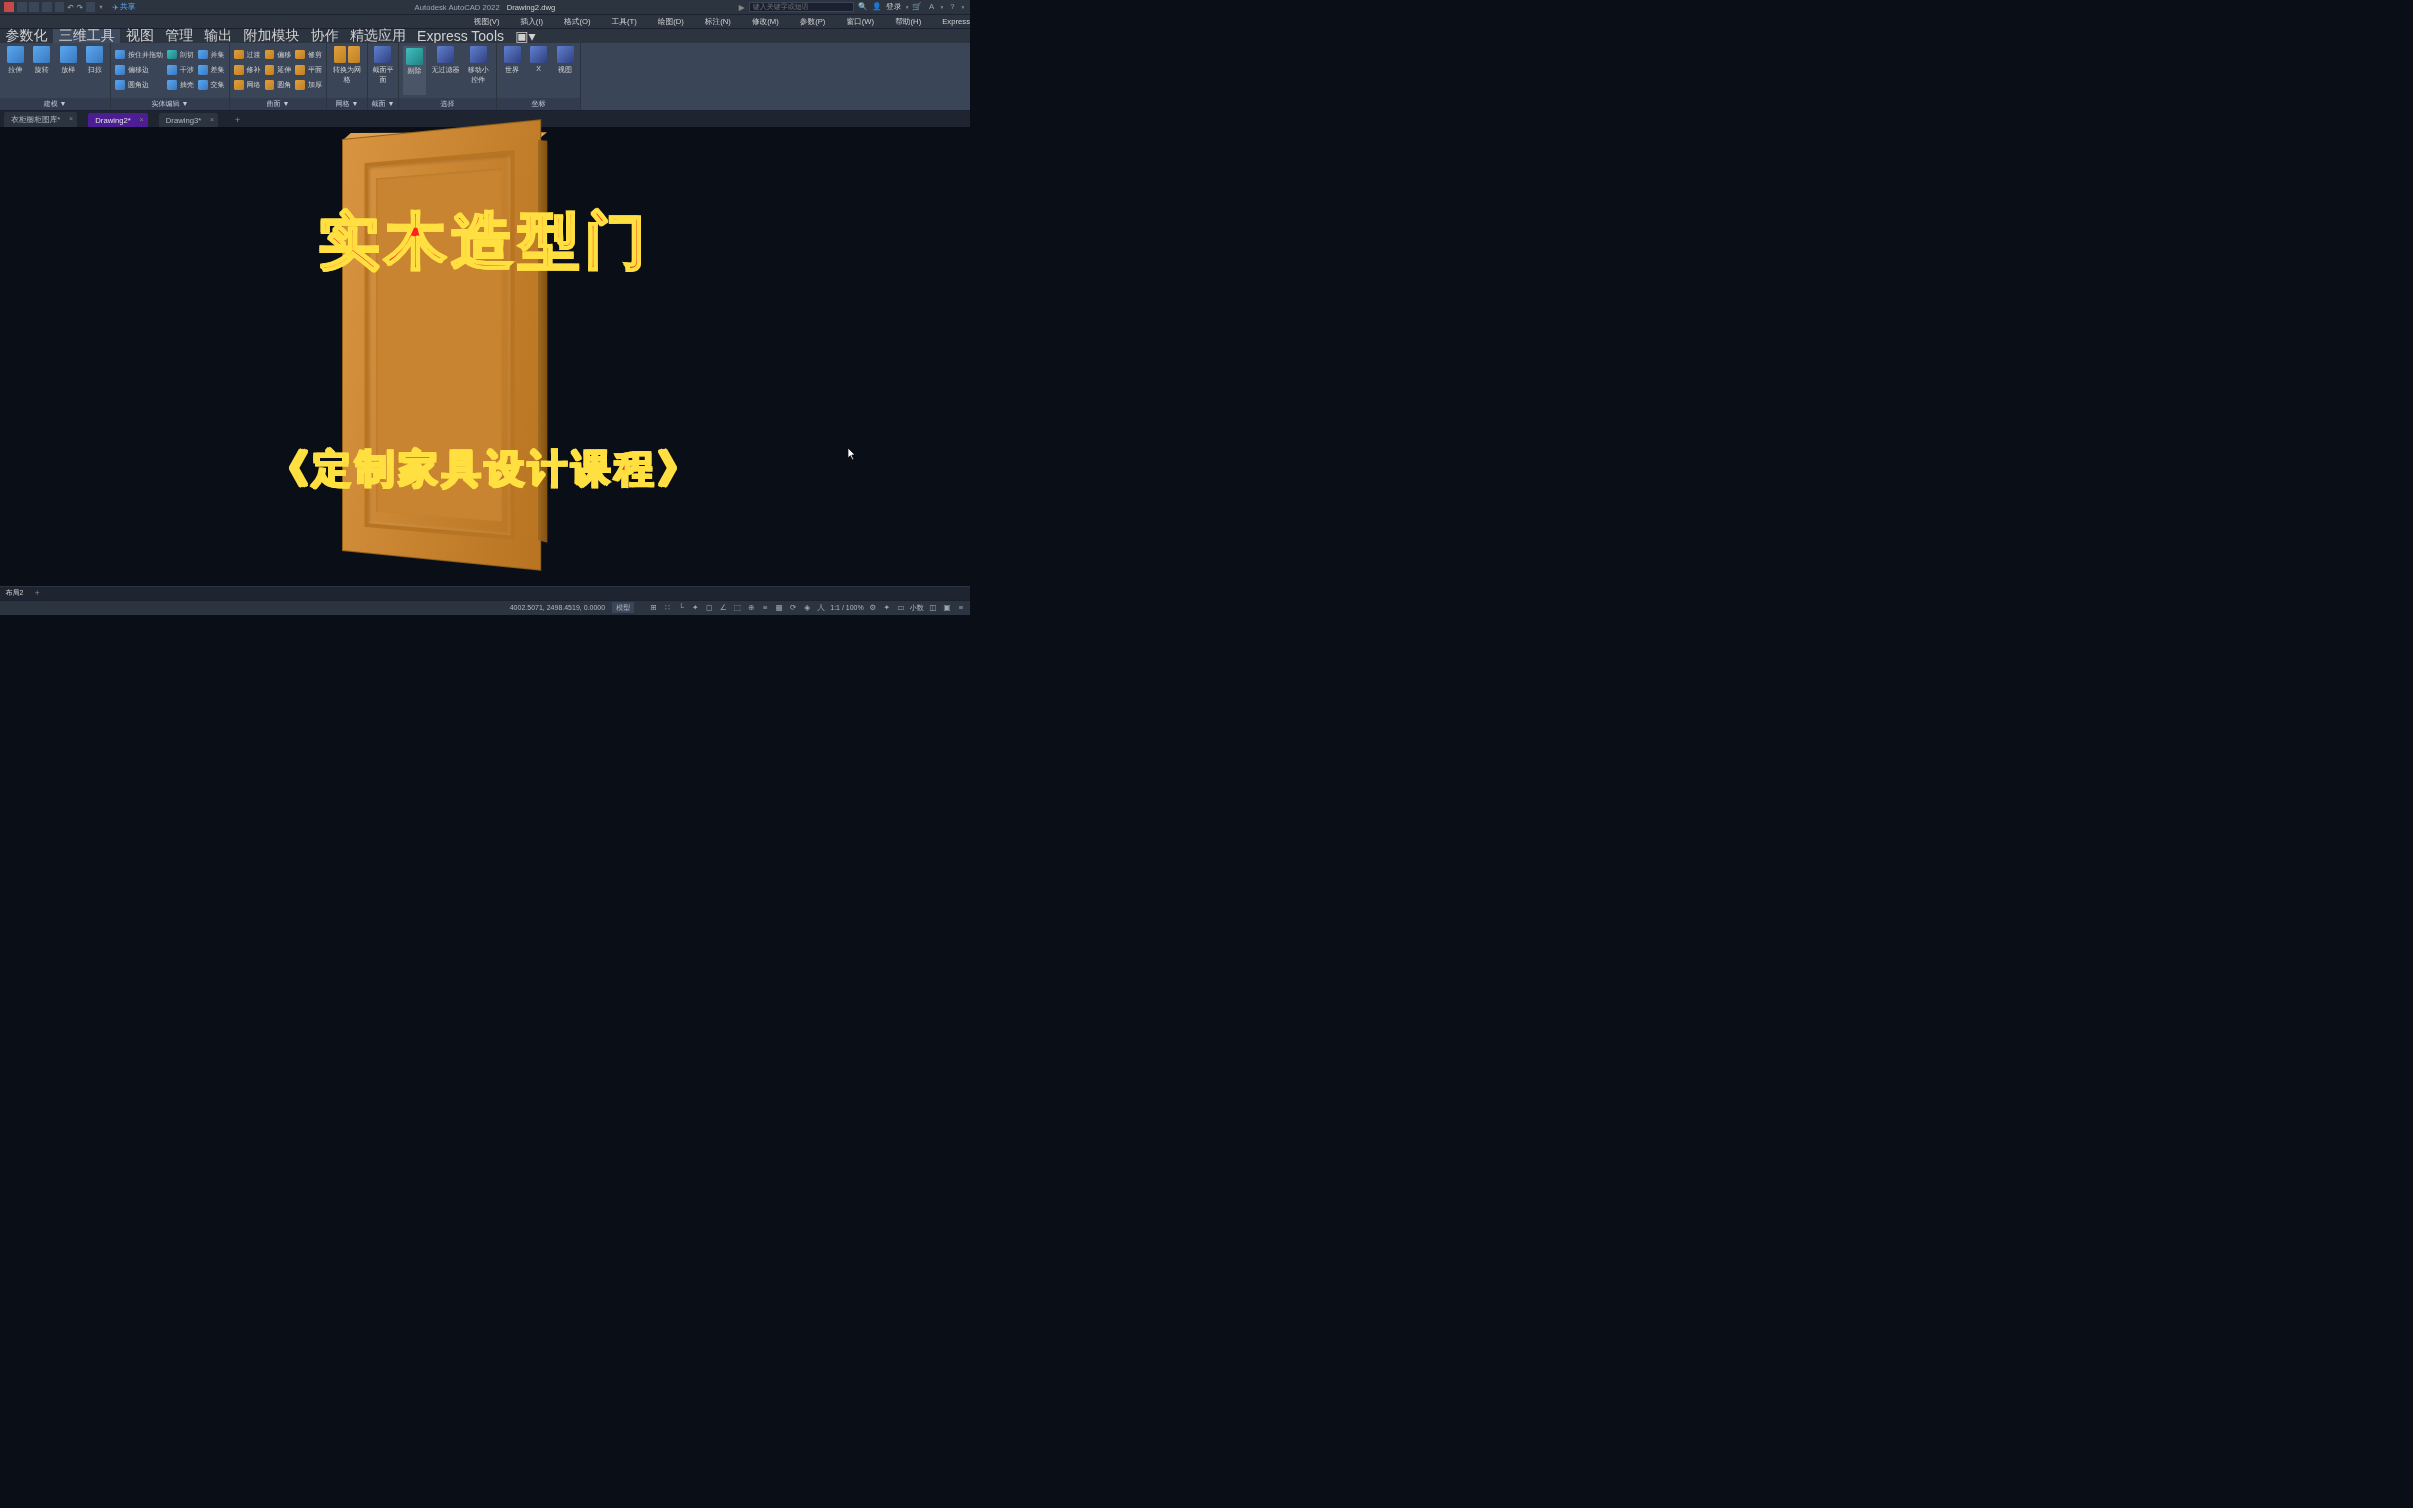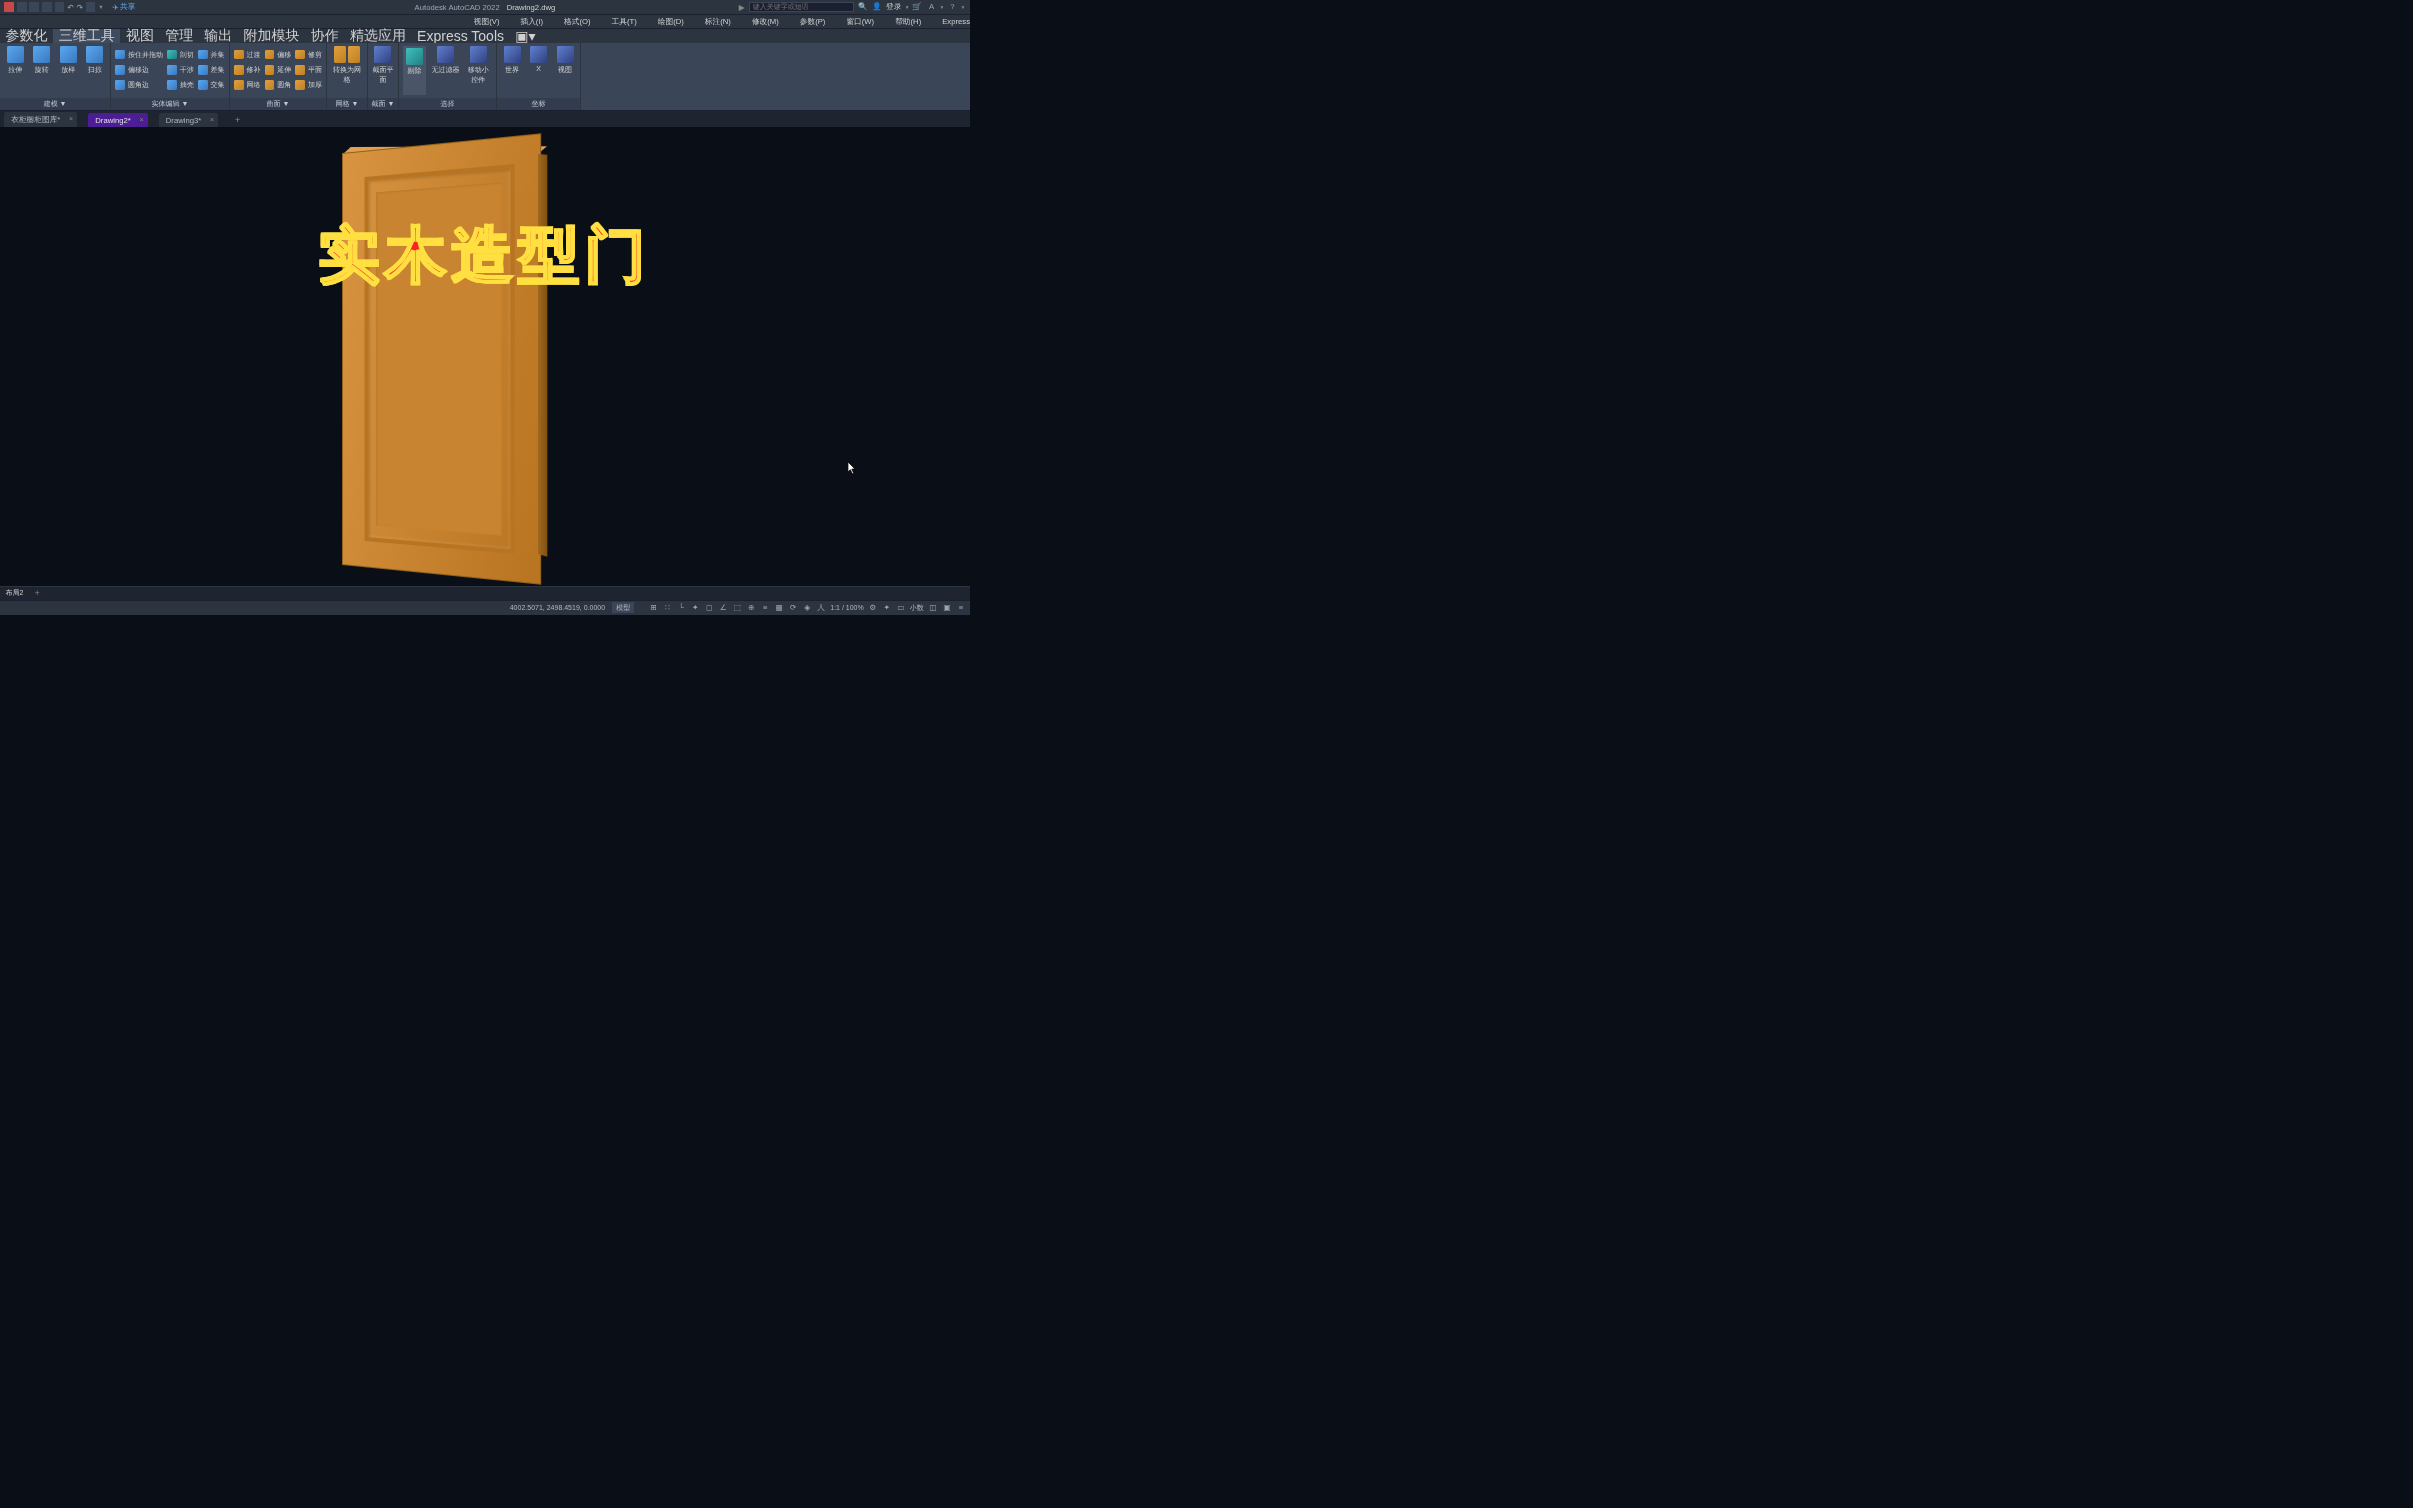--- a/index.html
+++ b/index.html
@@ -33,21 +33,21 @@
 .icon-teal { background: linear-gradient(135deg, #40c0c0, #208080); border-radius: 1.4px; }
 .icon-navy { background: linear-gradient(135deg, #6080d0, #304080); border-radius: 1.4px; }
 .small-btn-row { display: flex; align-items: center; gap: 2.8px; font-size: 7px; height: 14px; }
 .small-btn-icon { width: 9.8px; height: 9.8px; }
 .small-btns-col { display: flex; flex-direction: column; gap: 1.4px; padding-top: 1.4px; }
 .doc-tabs { height: 17px; background: #1e2530; display: flex; align-items: flex-end; padding-left: 4.2px; gap: 11px; border-bottom: 0.7px solid #0a0e16; }
 .doc-tab { background: #2c3440; padding: 2.8px 17px 2.8px 7px; font-size: 7.7px; position: relative; border-radius: 2.1px 2.1px 0 0; color: #b0b8c4; }
 .doc-tab.active { background: #4c1d95; color: #e0e0e0; }
 .doc-tab-close { position: absolute; right: 4.2px; top: 2.8px; font-size: 7px; color: #888; }
 .doc-tab-add { padding: 2.8px 5.6px; color: #888; font-size: 9.8px; }
-.canvas { flex: 1; background: #0a0e16; position: relative; margin-top: 14px; }
+.canvas { flex: 1; background: #0a0e16; position: relative; }
 .door-3d { position: absolute; left: 342px; top: 10.5px; width: 196px; height: 412px; }
 .door-face { position: absolute; width: 100%; height: 100%; background: linear-gradient(100deg, #d89440 0%, #c88430 50%, #b87420 100%); transform: perspective(838px) rotateY(-22deg); transform-origin: left center; border: 0.7px solid #906018; }
 .door-panel-inner { position: absolute; left: 12%; top: 6%; width: 76%; height: 88%; border: 4.2px solid #b87420; box-shadow: inset 1.4px 1.4px 2.8px rgba(0,0,0,0.15), inset -1.4px -1.4px 2.8px rgba(255,255,255,0.1); }
 .door-panel-inner2 { position: absolute; left: 18%; top: 10%; width: 64%; height: 80%; background: #c88430; box-shadow: inset 0.7px 0.7px 2.1px rgba(0,0,0,0.1); }
 .door-edge { position: absolute; right: -9.8px; top: 1.4px; width: 9.8px; height: 97%; background: linear-gradient(90deg, #a06820, #805010); transform: perspective(838px) rotateY(-22deg) skewY(10deg); transform-origin: left center; }
 .door-top { position: absolute; left: 1.4px; top: -5.6px; width: 98%; height: 7px; background: #e0a050; transform: perspective(838px) rotateY(-22deg) skewX(-50deg); transform-origin: left bottom; }
 .overlay-text { position: absolute; font-weight: 900; color: #ff2020; -webkit-text-stroke: 2.1px #ffe040; text-shadow: 1.4px 1.4px 0 #ffe040, -1.4px -1.4px 0 #ffe040, 1.4px -1.4px 0 #ffe040, -1.4px 1.4px 0 #ffe040; text-align: center; width: 100%; }
 .ov1 { top: 73px; font-size: 61px; letter-spacing: 5.6px; }
 .ov2 { top: 154px; font-size: 61px; letter-spacing: 5.6px; }
 .ov3 { top: 314px; font-size: 39px; letter-spacing: 4.2px; }
@@ -311,20 +311,21 @@
 <div class="canvas">
   <div class="door-3d">
     <div class="door-top"></div>
     <div class="door-face">
       <div class="door-panel-inner"></div>
       <div class="door-panel-inner2"></div>
     </div>
     <div class="door-edge"></div>
   </div>
   <div class="overlay-text ov1">实木造型门</div>
+  <div class="overlay-text ov3">《定制家具设计课程》</div>
   <div class="cursor">
     <svg viewBox="0 0 12 18">
         <path d="M0 0 L0 14 L3.5 11 L6 17 L8 16 L5.5 10 L10 10 Z"></path>
       </svg>
   </div>
   <div class="viewcube-area"></div>
 </div>
 
 <div class="layout-tabs">
   <span class="layout-tab">布局2</span>

